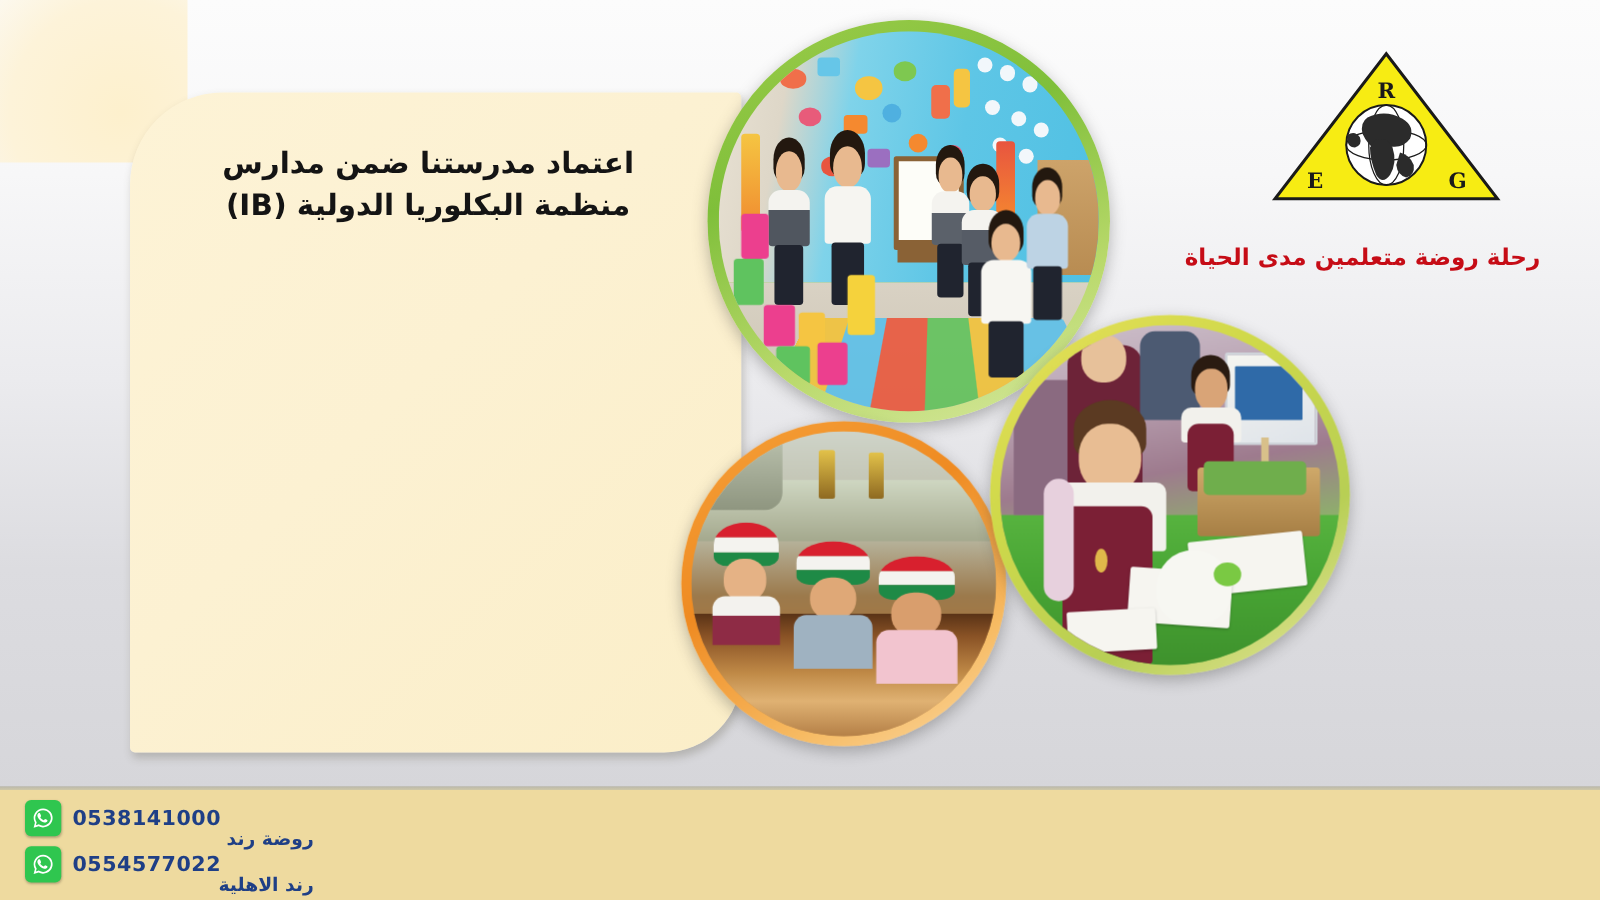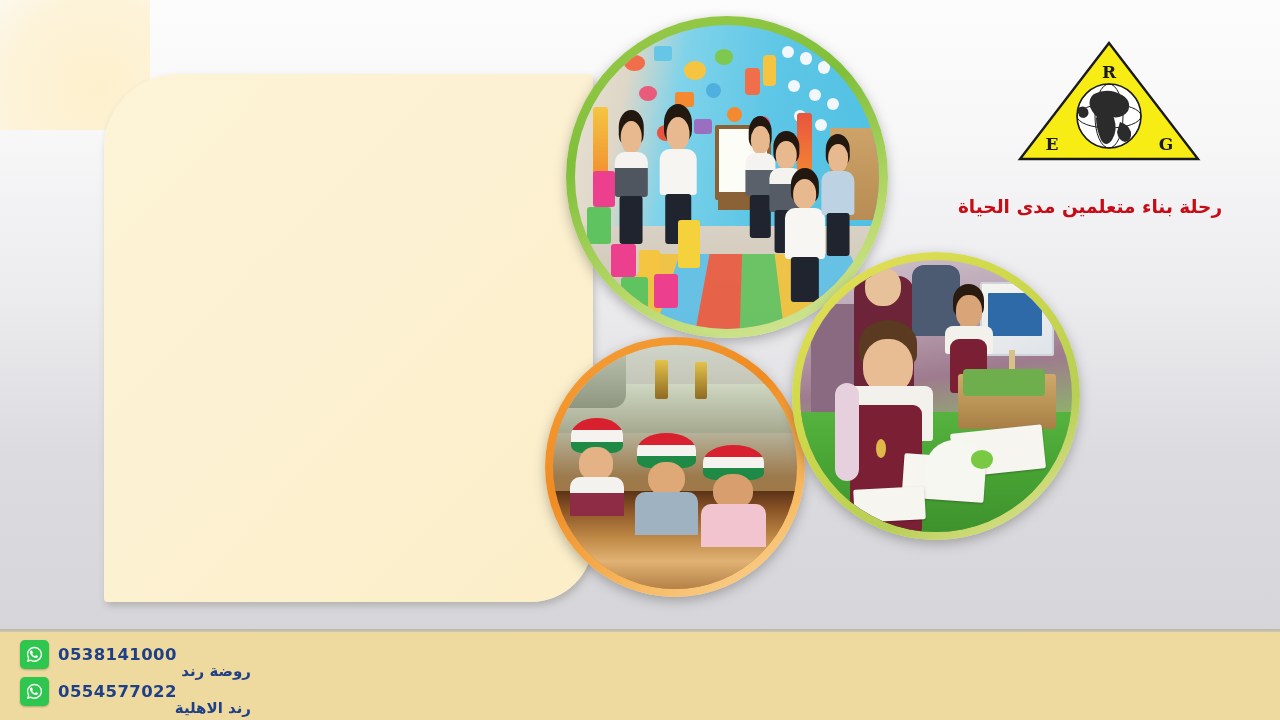--- a/index.html
+++ b/index.html
@@ -149,20 +149,22 @@
 </head>
 <body>
 
 <div class="stage">
 
   <div class="bg-upper"></div>
   <div class="bg-corner-blob"></div>
 
   <div class="card">
     <div class="card-inner">
+      <div class="line">اعتماد مدرستنا ضمن مدارس
+منظمة البكلوريا الدولية (IB)</div>
       <div class="gap-a"></div>
       <div class="gap-b"></div>
       <div class="gap-c"></div>
     </div>
   </div>
 
   <div class="circle photo-top circ-shadow">
     <div class="photo-inner">
       <div class="cls-wall"></div>
       <div class="cls-floor"></div>
@@ -338,21 +340,21 @@
         <circle cx="93" cy="78" r="32" fill="#ffffff" stroke="#1a1a1a" stroke-width="1.6"></circle>
         <ellipse cx="93" cy="78" rx="32" ry="12" fill="none" stroke="#1a1a1a" stroke-width="1"></ellipse>
         <ellipse cx="93" cy="78" rx="14" ry="32" fill="none" stroke="#1a1a1a" stroke-width="1"></ellipse>
         <path d="M78 56 q14 -7 28 1 q10 6 6 16 q-6 8 -16 6 q-4 9 -10 4 q-8 -5 -12 -14 q-2 -9 4 -13 Z" fill="#2b2b2b"></path>
         <path d="M84 74 q10 -3 14 6 q4 12 -2 22 q-6 8 -11 0 q-5 -12 -5 -22 Z" fill="#2b2b2b"></path>
         <path d="M104 84 q8 2 11 10 q1 8 -6 10 q-7 -2 -8 -10 Z" fill="#2b2b2b"></path>
         <path d="M62 70 q6 -4 10 2 q2 6 -4 8 q-7 0 -6 -10 Z" fill="#2b2b2b"></path>
       </g>
     </svg>
   </div>
-  <div class="tagline">رحلة بناء متعلمين مدى الحياة</div>
+  <div class="tagline">رحلة روضة متعلمين مدى الحياة</div>
 
   <div class="bg-bar-line"></div>
   <div class="bottom-bar"></div>
 
   <div class="contacts">
     <div class="contact-row c-row1">
       <span class="wa">
         <svg width="19" height="19" viewBox="0 0 24 24" aria-hidden="true">
           <path fill="#ffffff" d="M12 2.2A9.6 9.6 0 0 0 3.7 16.6L2.4 21.6l5.1-1.3A9.6 9.6 0 1 0 12 2.2Zm0 1.8a7.8 7.8 0 1 1-4 14.5l-.3-.2-3 .8.8-2.9-.2-.3A7.8 7.8 0 0 1 12 4Z"></path>
           <path fill="#ffffff" d="M8.9 7.4c-.2-.5-.4-.5-.6-.5h-.5c-.2 0-.5.1-.7.4-.3.3-.9.9-.9 2.1s.9 2.4 1 2.6c.1.2 1.7 2.8 4.3 3.8 2.1.8 2.6.7 3 .6.5-.1 1.5-.6 1.7-1.2.2-.6.2-1.1.1-1.2l-.6-.3s-1.3-.6-1.5-.7c-.2-.1-.4-.1-.5.1l-.7.9c-.1.2-.3.2-.5.1-.2-.1-1.1-.4-2-1.2-.7-.6-1.2-1.4-1.3-1.6-.1-.2 0-.3.1-.4l.4-.5.2-.4v-.4l-.7-1.7Z"></path>

